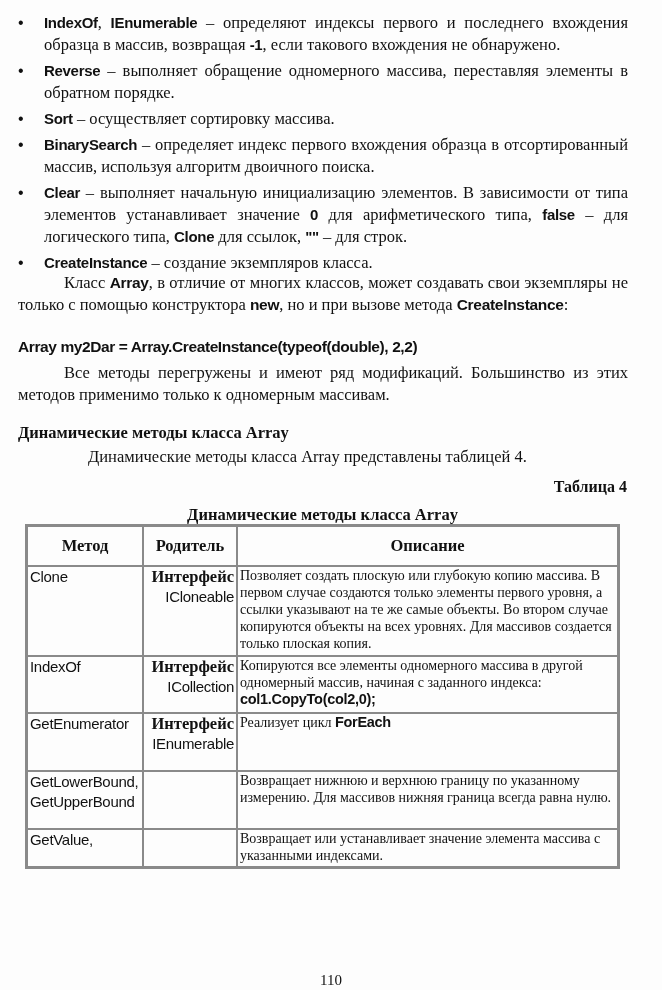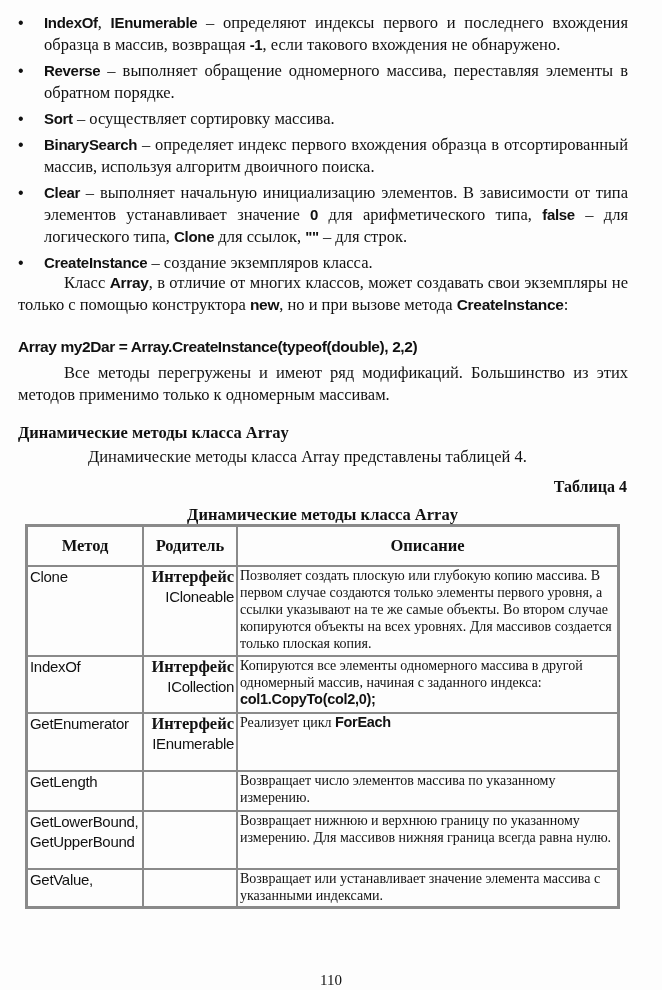--- a/index.html
+++ b/index.html
@@ -115,25 +115,20 @@
     <td class="desc"><span>Копируются все элементы одномерного массива в другой одномерный массив, начиная с заданного индекса: </span><span class="kw">col1.CopyTo(col2,0);</span></td>
   </tr>
   <tr class="r-enum">
     <td class="method">GetEnumerator</td>
     <td class="parent">
       <span class="iface">Интерфейс</span>
       <span class="iname">IEnumerable</span>
     </td>
     <td class="desc"><span>Реализует цикл </span><span class="kw">ForEach</span></td>
   </tr>
-  <tr class="r-len">
-    <td class="method">GetLength</td>
-    <td class="parent"></td>
-    <td class="desc">Возвращает число элементов массива по указанному измерению.</td>
-  </tr>
   <tr class="r-bound">
     <td class="method">
       <div>GetLowerBound,</div>
       <div>GetUpperBound</div>
     </td>
     <td class="parent"></td>
     <td class="desc">Возвращает нижнюю и верхнюю границу по указанному измерению. Для массивов нижняя граница всегда равна нулю.</td>
   </tr>
   <tr class="r-val">
     <td class="method">GetValue,</td>

